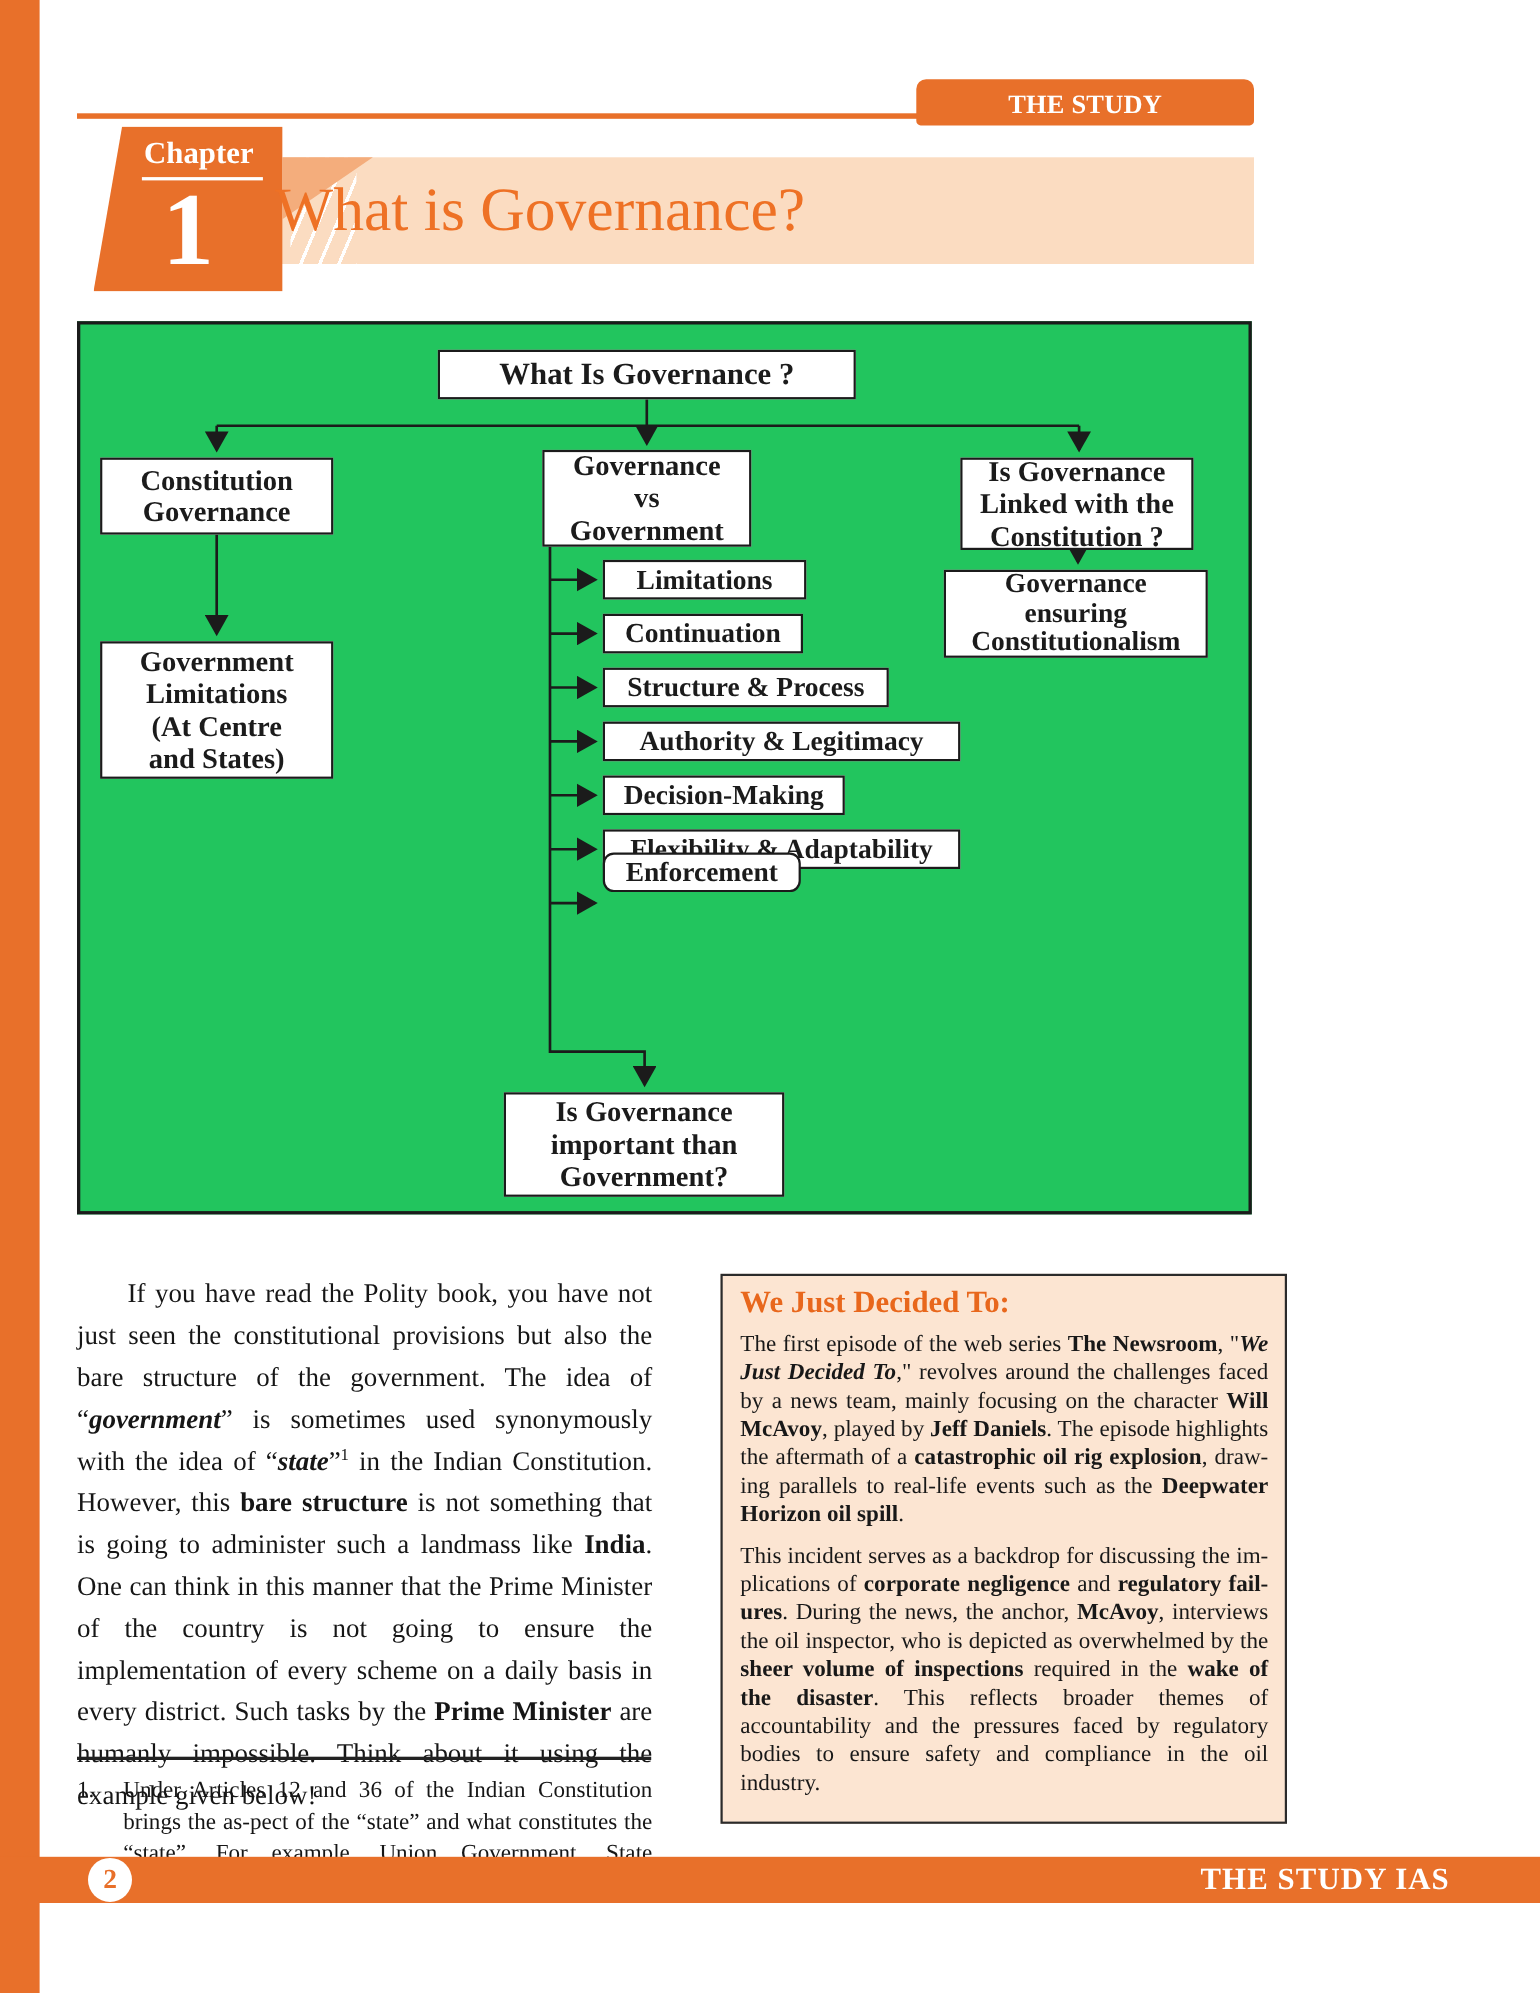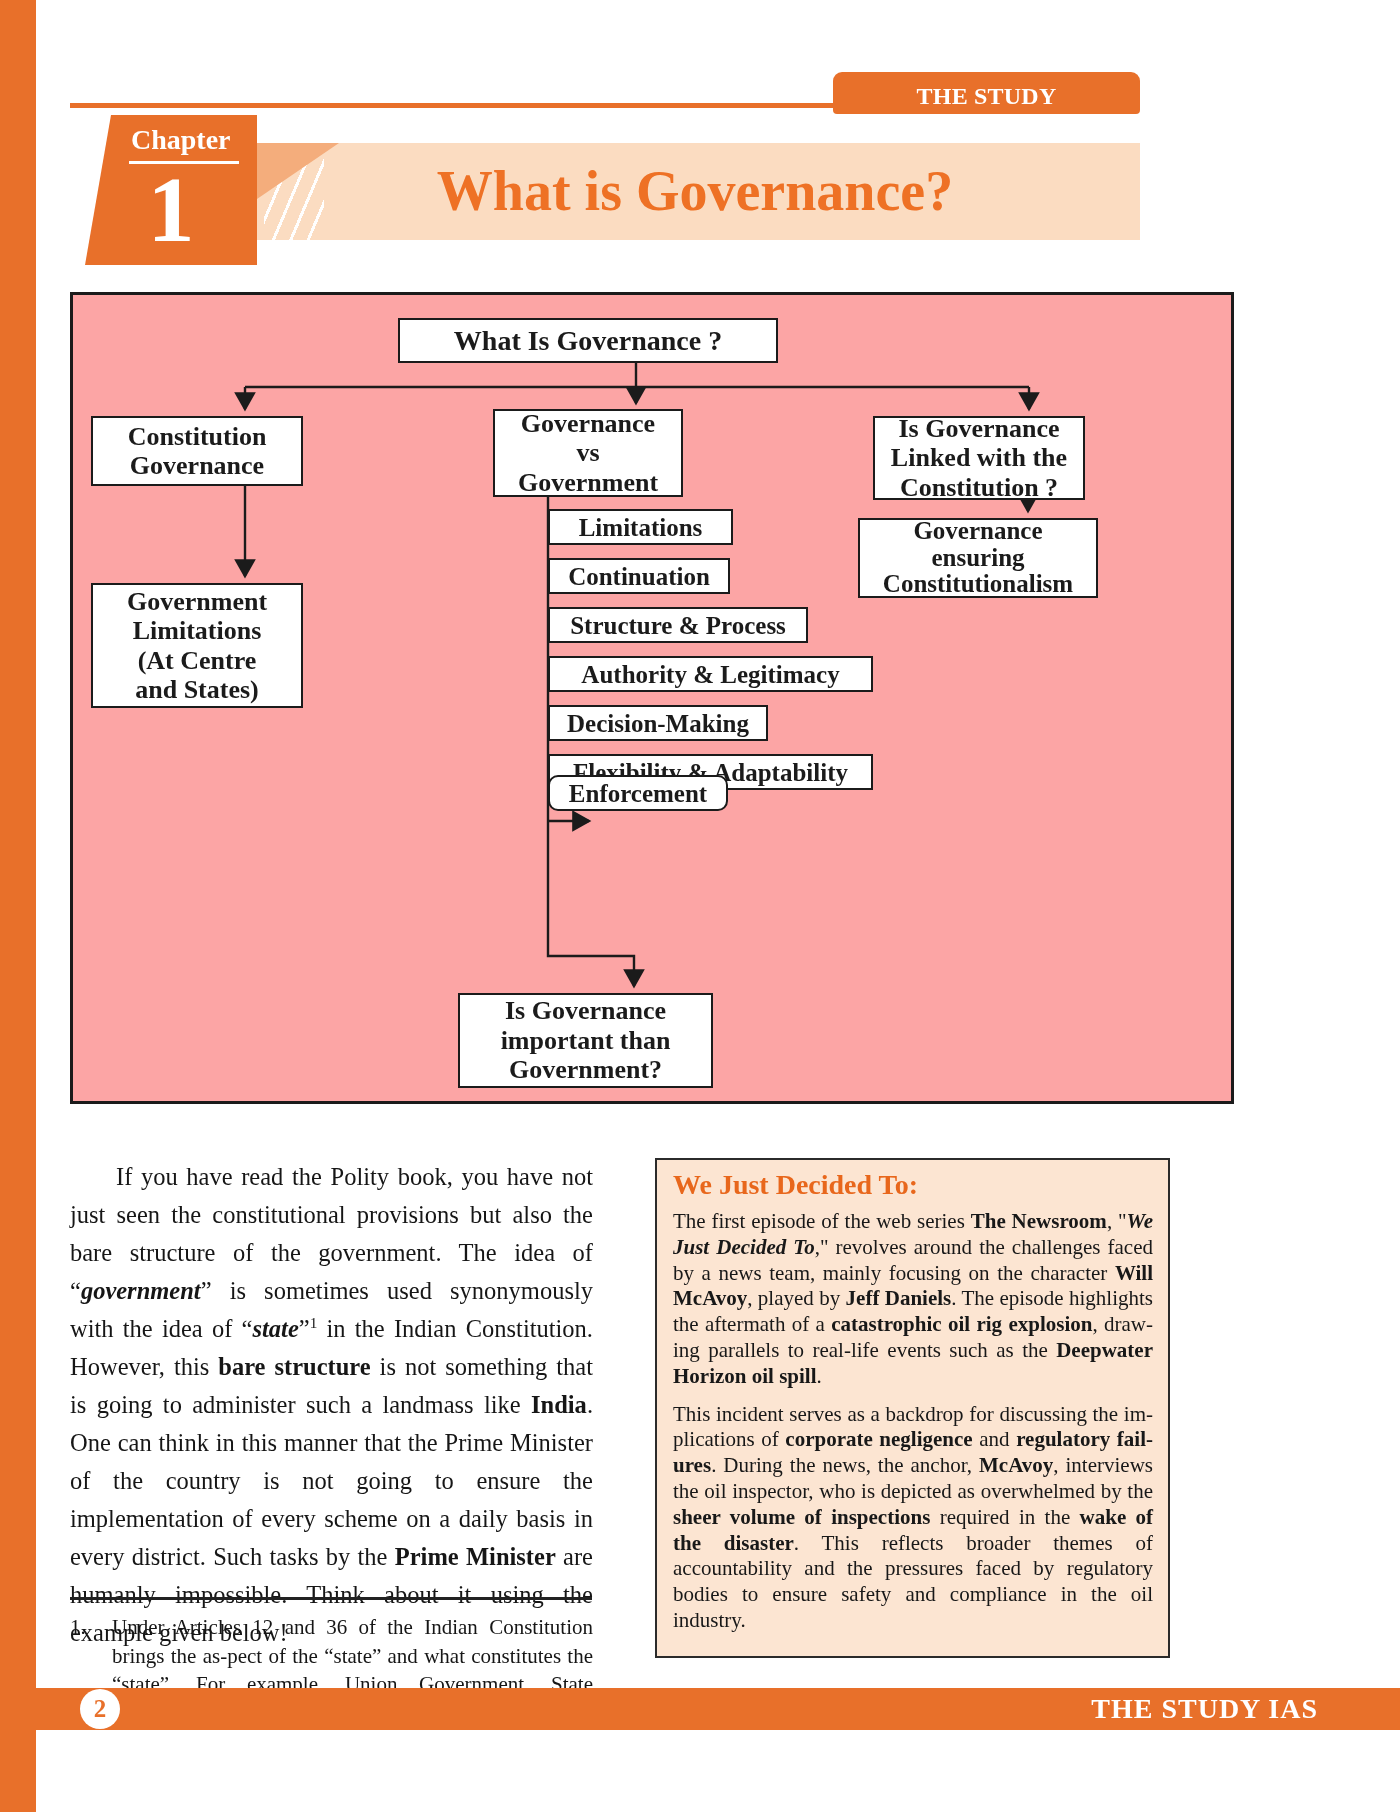--- a/index.html
+++ b/index.html
@@ -33,26 +33,26 @@
   .banner-stripes{
     position:absolute;left:264px;top:143px;width:60px;height:97px;
     background:repeating-linear-gradient(113deg, rgba(255,255,255,0) 0 13px, #ffffff 13px 16px);
   }
   .banner-fold{
     position:absolute;left:257px;top:143px;width:0;height:0;
     border-top:56px solid #f4ad7c;border-right:82px solid transparent;
   }
   .chapter-title{
     position:absolute;left:250px;top:143px;width:890px;height:97px;line-height:97px;
-    text-align:center;color:#ee7125;font-weight:bold;font-size:56px;
+    text-align:left;color:#ee7125;font-weight:normal;font-size:56px;
   }
   
   .flowchart{
-    position:absolute;left:70px;top:292px;width:1164px;height:812px;
-    border:3px solid #1b1b1b;box-sizing:border-box;background:#fca5a5;
+    position:absolute;left:70px;top:292px;width:1068px;height:812px;
+    border:3px solid #1b1b1b;box-sizing:border-box;background:#22c55e;
   }
   .fc-svg{position:absolute;left:0;top:0;width:100%;height:100%;}
   .fc-box{
     position:absolute;border:2.5px solid #1b1b1b;background:#fff;box-sizing:border-box;
     display:flex;align-items:center;justify-content:center;text-align:center;
     font-weight:bold;white-space:pre-line;line-height:1.12;
   }
   .fc-root{left:325px;top:23px;width:380px;height:45px;font-size:28px;}
   .fc-left{left:18px;top:121px;width:212px;height:70px;font-size:26px;}
   .fc-center{left:420px;top:114px;width:190px;height:88px;font-size:26px;}

